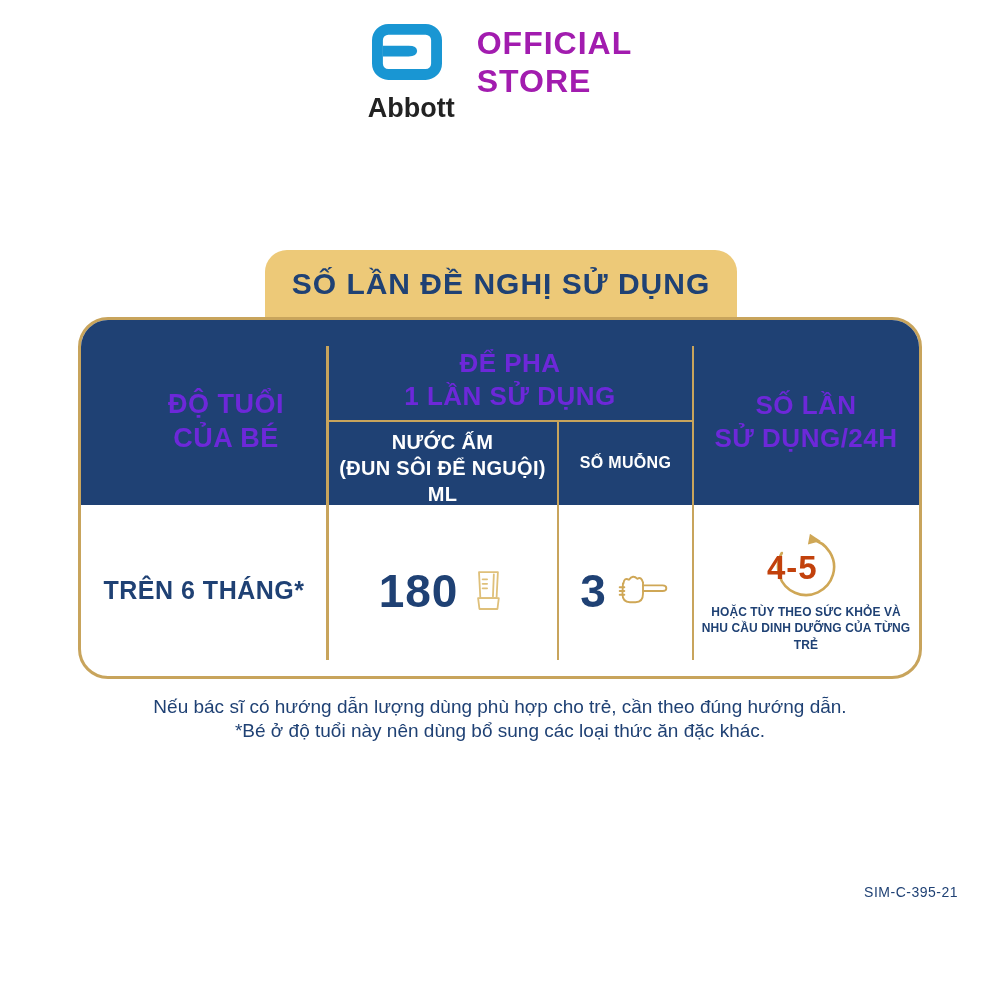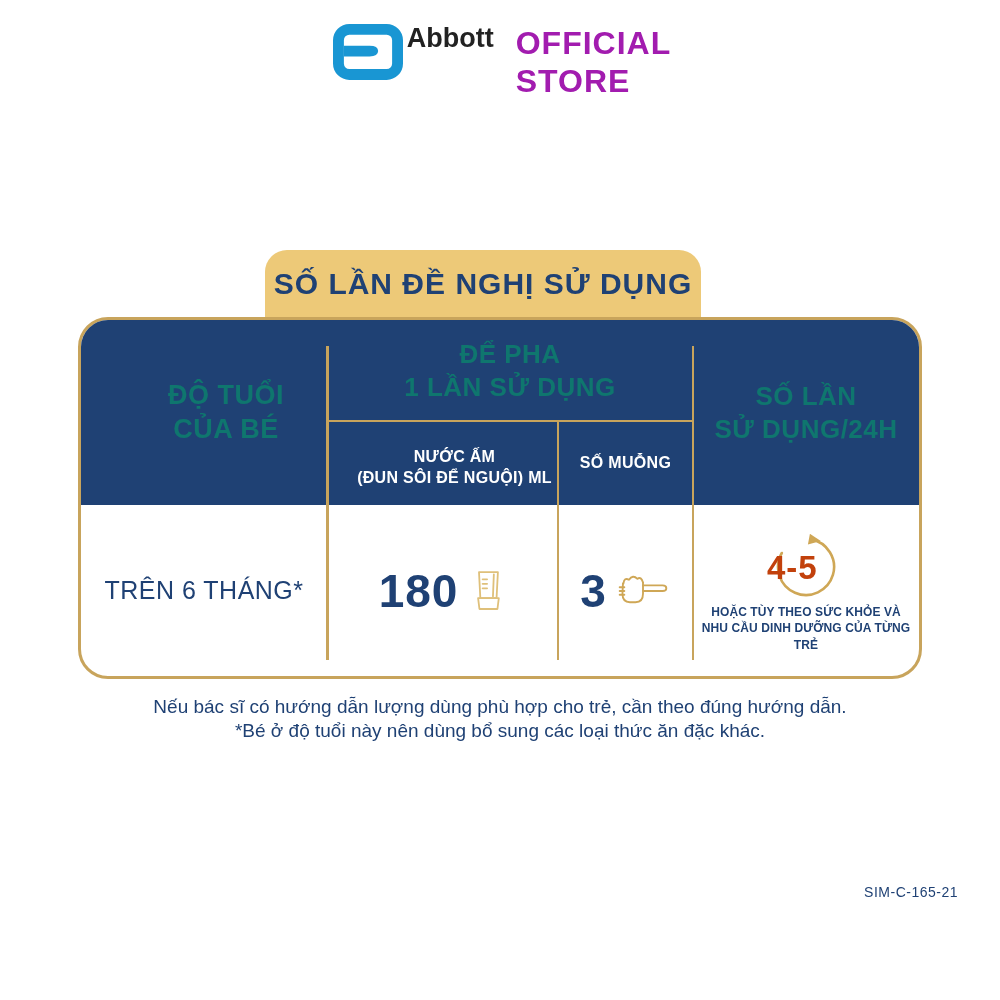--- a/index.html
+++ b/index.html
@@ -2,51 +2,51 @@
 <html><head>
 <meta charset="utf-8">
 <style>
   html,body{margin:0;padding:0;background:#ffffff;}
   .stage{
     position:relative;width:1000px;height:1000px;background:#ffffff;overflow:hidden;
     font-family:"Liberation Sans", sans-serif;
   }
   
   .brand{position:absolute;left:0;top:20px;width:1000px;display:flex;justify-content:center;align-items:flex-start;gap:22px;}
-  .brand-mark-col{display:flex;flex-direction:row;align-items:flex-start;}
+  .brand-mark-col{display:flex;flex-direction:column;align-items:flex-start;}
   .abbott-word{font-size:27px;font-weight:700;color:#222222;letter-spacing:0px;margin-top:3px;}
   .official{color:#a21caf;font-size:32px;line-height:38px;font-weight:800;letter-spacing:1px;margin-top:4px;}
   
   .banner{
-    position:absolute;left:265px;top:250px;width:436px;height:67px;
+    position:absolute;left:265px;top:250px;width:472px;height:67px;
     background:#EDC978;border-radius:22px 22px 0 0;z-index:1;
     display:flex;align-items:center;justify-content:center;
   }
   .banner-title{color:#1F4174;font-size:30px;font-weight:800;letter-spacing:1px;}
   
   .dose-table{
     position:absolute;left:78px;top:317px;width:838px;height:356px;
     border:3px solid #C8A45C;border-radius:30px;background:#ffffff;overflow:hidden;z-index:2;
   }
   .thead{position:absolute;left:0;top:0;width:838px;height:185px;background:#1F4174;}
-  .gold-h{color:#0f766e;font-weight:800;text-align:center;line-height:1.25;letter-spacing:0.5px;}
+  .gold-h{color:#6d28d9;font-weight:800;text-align:center;line-height:1.25;letter-spacing:0.5px;margin-top:9px;}
   .white-h{color:#ffffff;font-weight:700;text-align:center;line-height:1.3;letter-spacing:0.3px;}
   .cell{position:absolute;display:flex;flex-direction:column;align-items:center;justify-content:center;}
   .h-age{left:0;top:0;width:246px;height:185px;font-size:27px;padding-left:22px;}
   .h-mix{left:246px;top:0;width:366px;height:101px;font-size:26px;}
-  .h-water{left:258px;top:101px;width:231px;height:93px;font-size:16px;}
+  .h-water{left:246px;top:101px;width:231px;height:93px;font-size:20px;}
   .h-scoop{left:477px;top:101px;width:135px;height:84px;font-size:16px;border-radius:22px;}
   .h-freq{left:612px;top:0;width:226px;height:185px;font-size:26px;}
   .vline{position:absolute;background:#C8A45C;width:2.5px;}
   .v1{left:245px;top:26px;height:314px;}
   .v2{left:610.5px;top:26px;height:314px;}
   .vsub{left:476px;top:101px;height:239px;width:2px;}
   .hline{position:absolute;background:#C8A45C;left:246px;top:100px;width:366px;height:2px;}
   
-  .b-age{left:0;top:185px;width:246px;height:171px;color:#1F4174;font-size:25px;font-weight:400;letter-spacing:0.5px;}
+  .b-age{left:0;top:185px;width:246px;height:171px;color:#1F4174;font-size:25px;font-weight:700;letter-spacing:0.5px;}
   .b-water{left:246px;top:185px;width:231px;height:171px;flex-direction:row;gap:12px;}
   .b-scoop{left:477px;top:185px;width:135px;height:171px;flex-direction:row;gap:8px;}
   .b-freq{left:612px;top:185px;width:226px;height:171px;}
   .big-num{color:#1F4174;font-size:46px;font-weight:600;letter-spacing:1px;}
   .cycle{position:relative;width:82px;height:70px;}
   .cycle-num{position:absolute;left:2px;top:21px;width:78px;text-align:left;color:#c2410c;font-size:33px;font-weight:700;letter-spacing:1px;}
   .freq-note{margin-top:6px;color:#1F4174;font-size:12px;font-weight:800;text-align:center;line-height:1.35;letter-spacing:0.1px;}
   
   .notes{position:absolute;left:0;top:695px;width:1000px;text-align:center;color:#1F4174;font-size:19px;line-height:24px;}
   .code{position:absolute;right:42px;top:884px;color:#1F4174;font-size:14px;letter-spacing:0.5px;}
@@ -150,15 +150,15 @@
         <div>NHU CẦU DINH DƯỠNG CỦA TỪNG TRẺ</div>
       </div>
     </div>
   </div>
 
   <div class="notes">
     <div>Nếu bác sĩ có hướng dẫn lượng dùng phù hợp cho trẻ, cần theo đúng hướng dẫn.</div>
     <div>*Bé ở độ tuổi này nên dùng bổ sung các loại thức ăn đặc khác.</div>
   </div>
 
-  <div class="code">SIM-C-165-21</div>
+  <div class="code">SIM-C-395-21</div>
 
 </div>
 
 </body></html>

